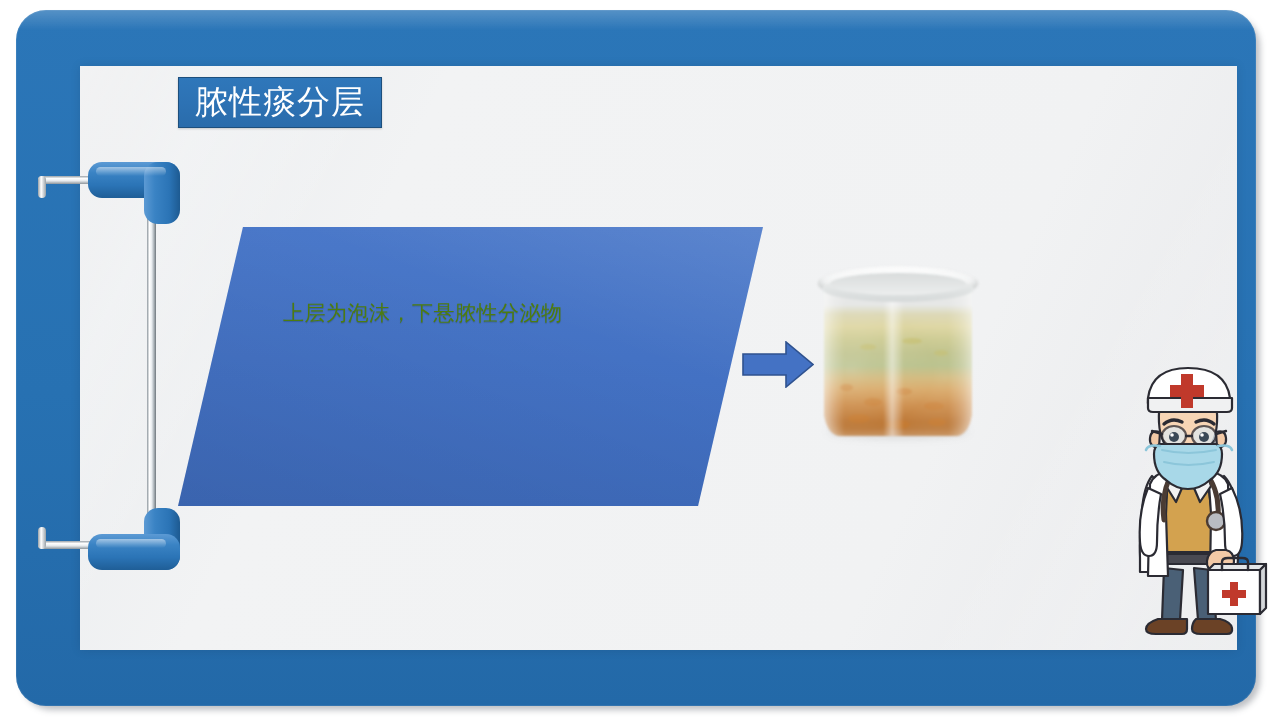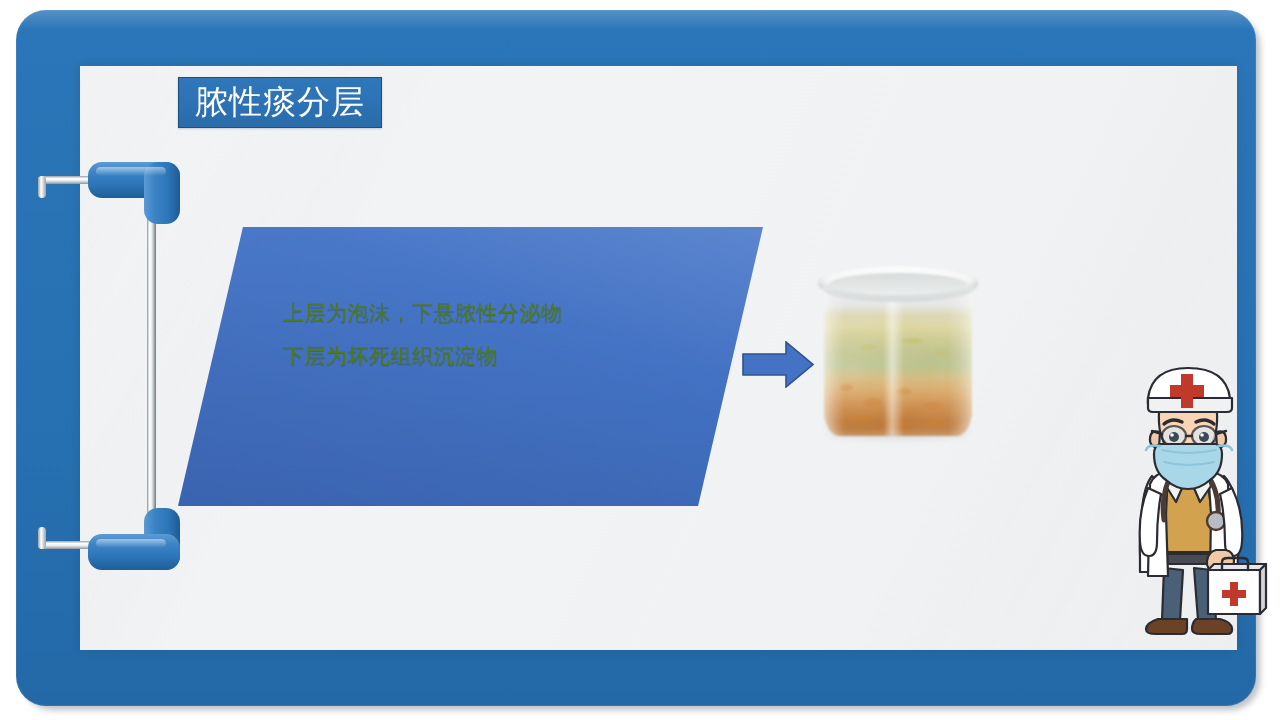--- a/index.html
+++ b/index.html
@@ -333,21 +333,20 @@
 
   <div class="title-box">
     <span class="title-text">脓性痰分层</span>
   </div>
 
   <div class="para"></div>
   <div class="para-edge"></div>
 
   <div class="para-text">
     <span class="line">上层为泡沫，下悬脓性分泌物</span>
-    <span class="line">下层为坏死组织沉淀物</span>
   </div>
 
   <div class="arrow">
     <svg viewBox="0 0 72 47" xmlns="http://www.w3.org/2000/svg">
       <polygon points="1,13 44,13 44,1 71,23.5 44,46 44,34 1,34" fill="#4472c4" stroke="#2f528f" stroke-width="1.6" stroke-linejoin="miter"></polygon>
     </svg>
   </div>
 
   <div class="cup-shadow"></div>
   <div class="cup">

